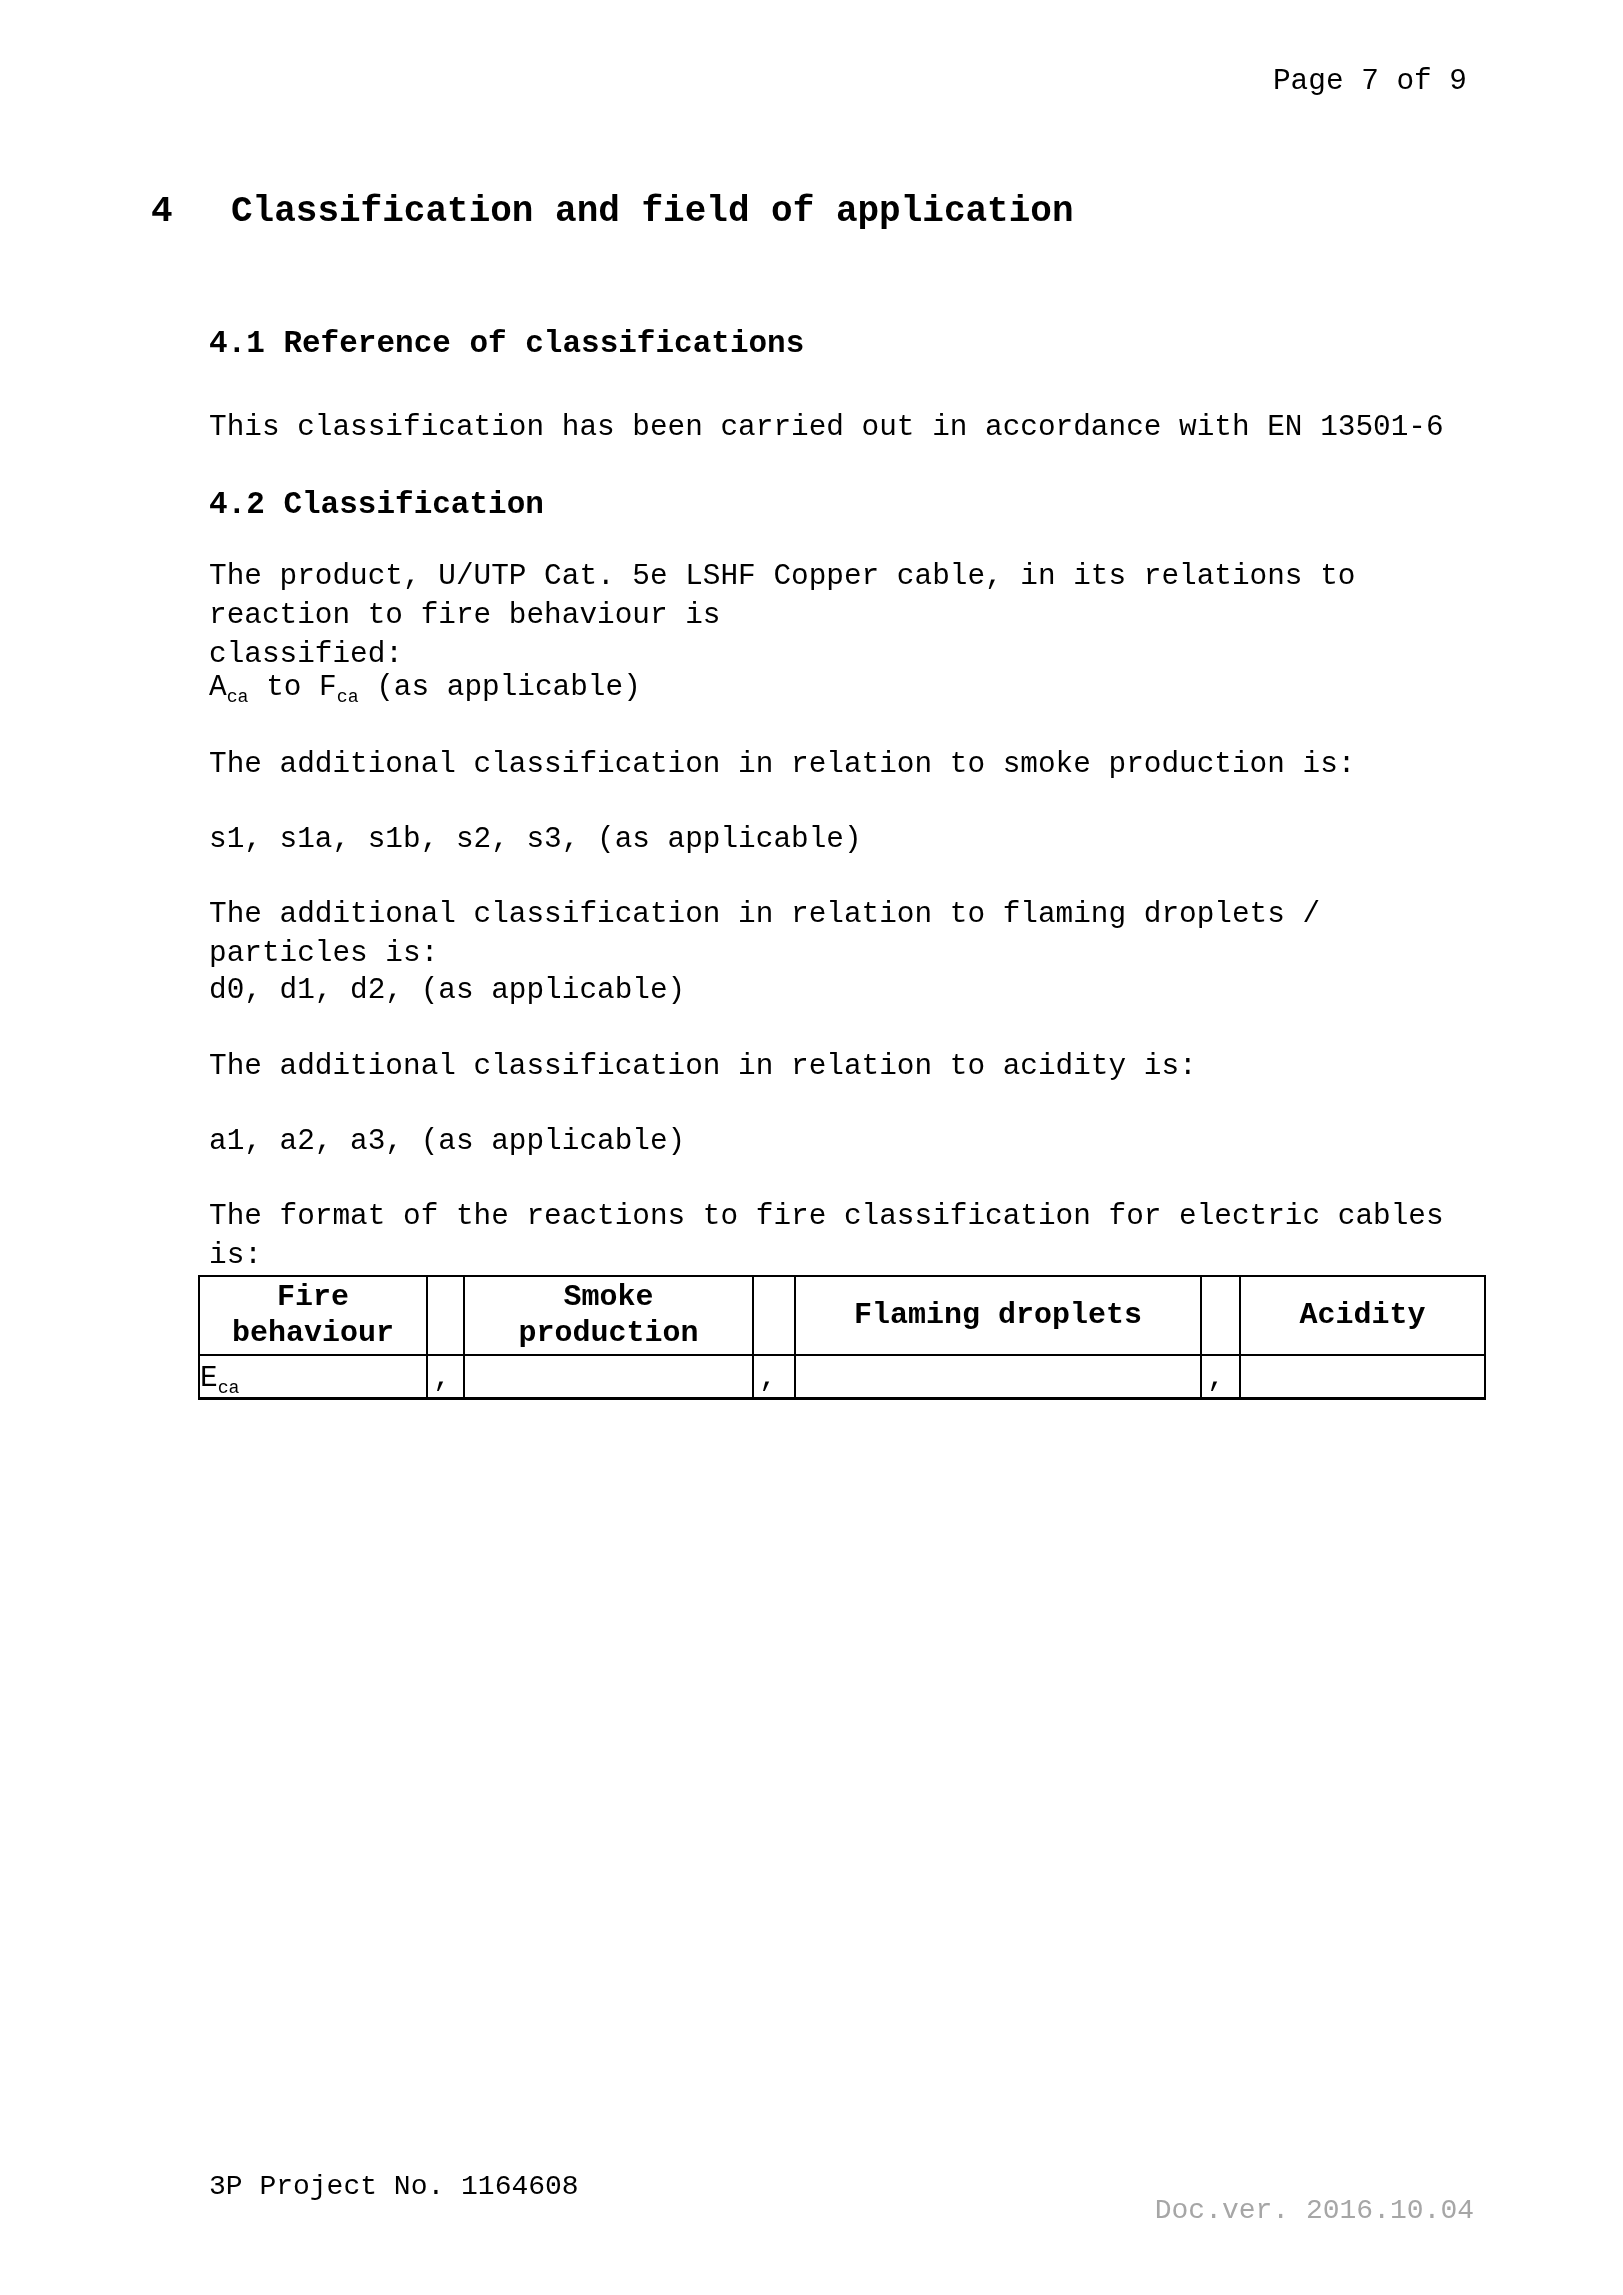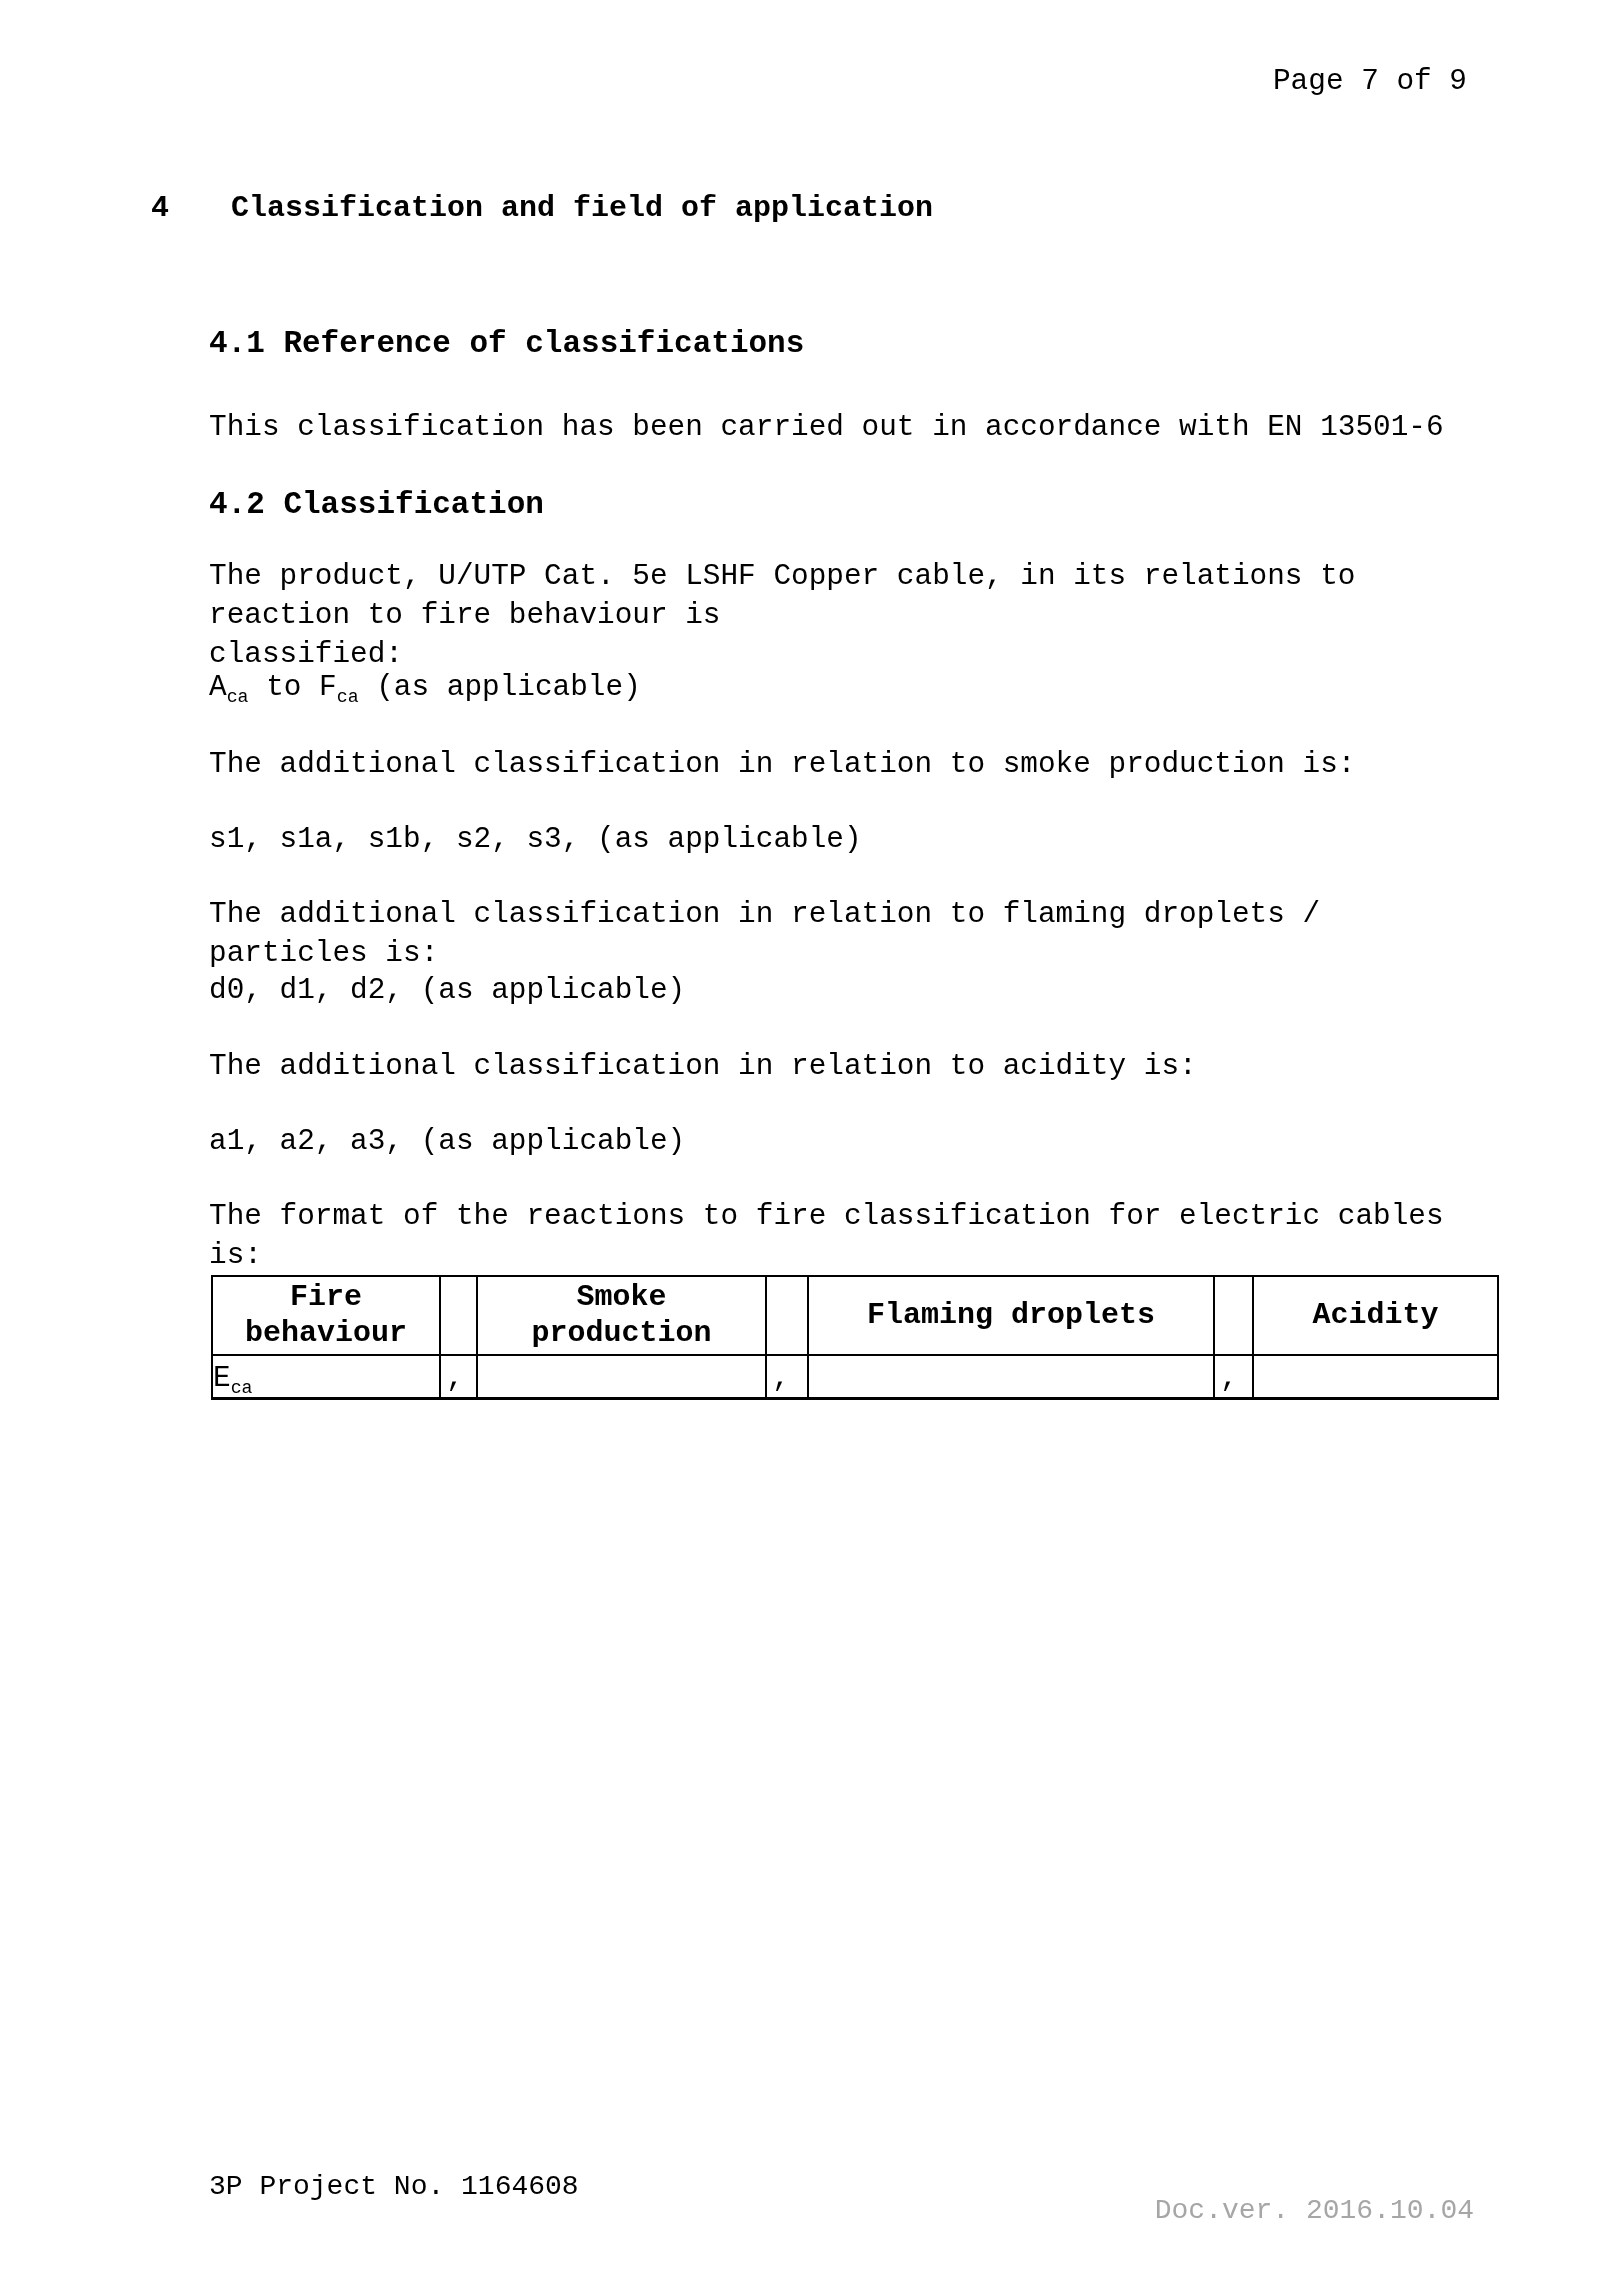--- a/index.html
+++ b/index.html
@@ -21,21 +21,21 @@
   .page-num {
     top: 64px;
     right: 156px;
     font-size: 29.4px;
     line-height: 1.2;
   }
 
   .h1 {
     top: 191px;
     left: 151px;
-    font-size: 30px;
+    font-size: 36px;
     font-weight: bold;
     line-height: 1.15;
     white-space: nowrap;
   }
   .h1-num {
     display: inline-block;
     width: 80px;
   }
 
   .h2 {
@@ -54,21 +54,21 @@
     line-height: 1.32;
   }
 
   sub {
     font-size: 0.62em;
     line-height: 0;
   }
 
   .cls-table {
     position: absolute;
-    left: 211px;
+    left: 198px;
     top: 1275px;
     width: 1286px;
     border-collapse: collapse;
     table-layout: fixed;
     border: 2px solid #000;
     border-bottom: 3.3px solid #000;
   }
   .cls-table th, .cls-table td {
     border: 2px solid #000;
     padding: 0;

